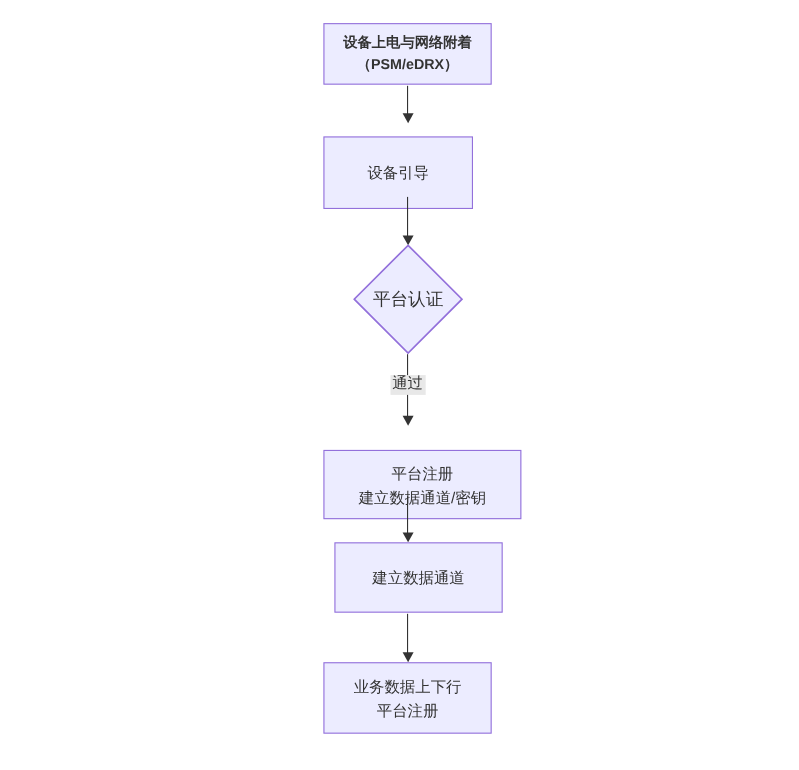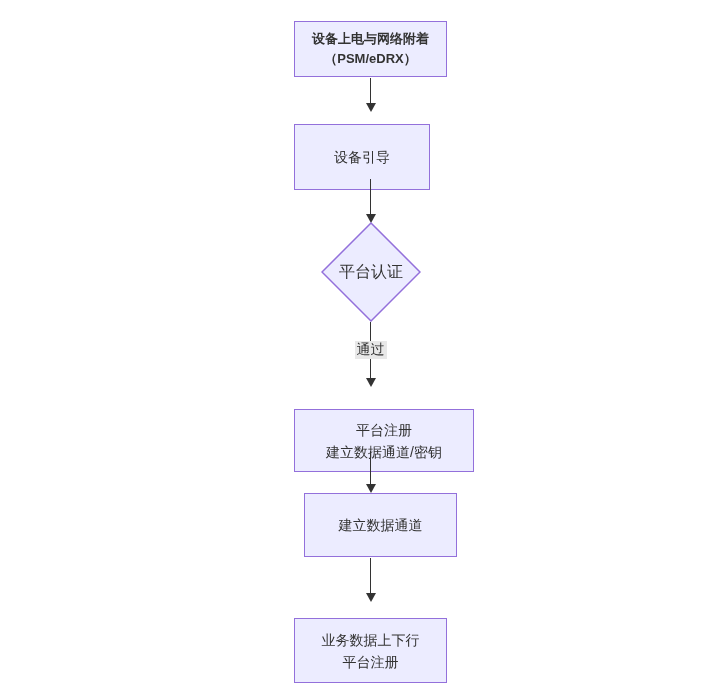--- a/index.html
+++ b/index.html
@@ -132,18 +132,18 @@
 
   <div class="node" style="left:304px; top:493px; width:153px; height:64px;">
     <span>建立数据通道</span>
   </div>
 
   <div class="arrow" style="left:365px; top:558px; height:44px;">
     <div class="shaft"></div>
     <div class="head"></div>
   </div>
 
-  <div class="node" style="left:294px; top:618px; width:153px; height:65px;">
+  <div class="node" style="left:294px; top:602px; width:153px; height:65px;">
     <span>业务数据上下行</span>
     <span>平台注册</span>
   </div>
 
 </div>
 
 </body></html>

